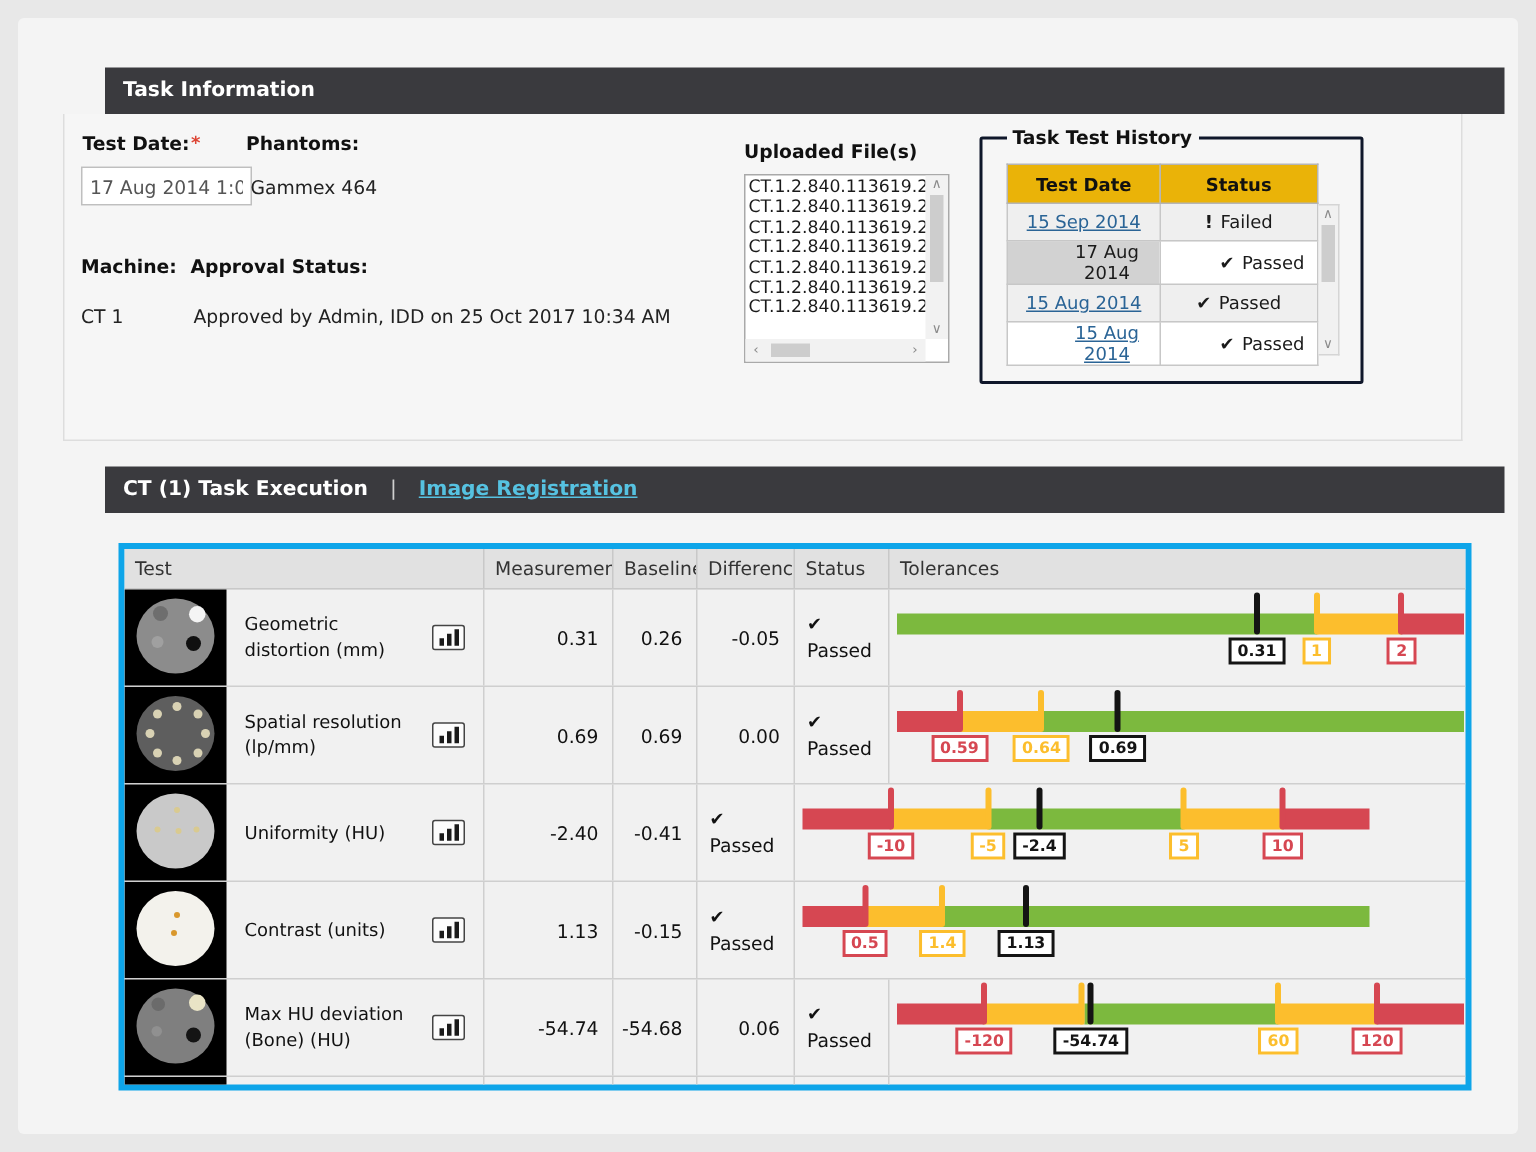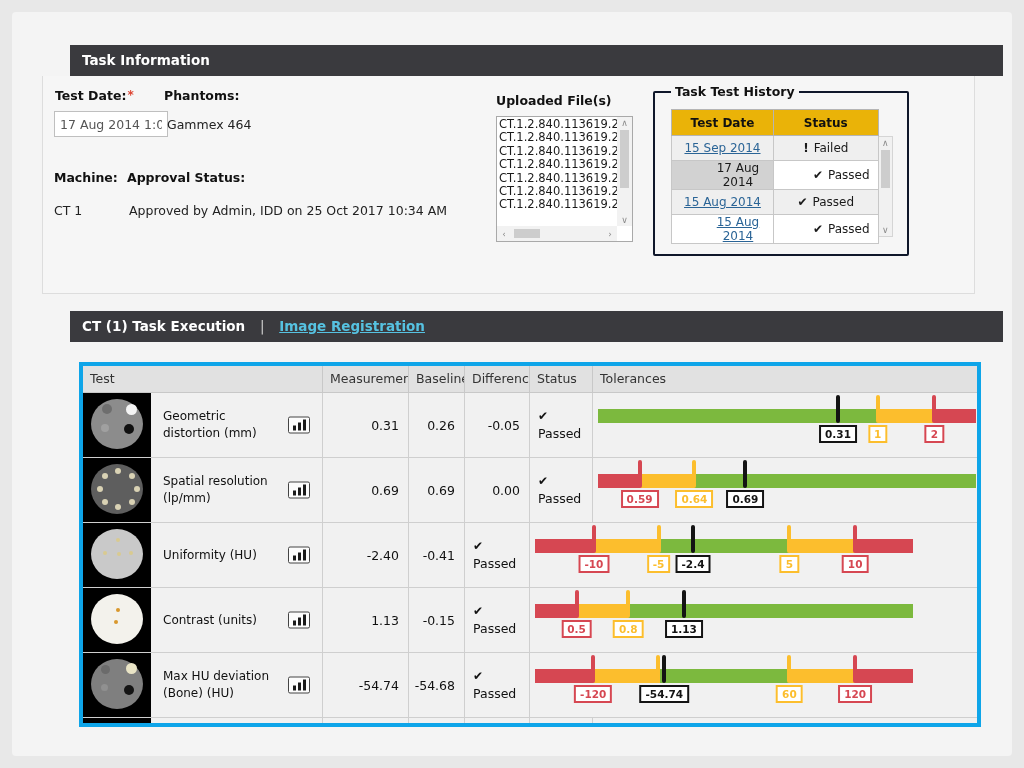--- a/index.html
+++ b/index.html
@@ -352,21 +352,21 @@
           <div class="c-tol">
             <div class="tolbar">
               <div class="tol-strip">
                 <div class="tol-zone" style="left: 0%; width: 11%; background: rgb(214, 71, 82);"></div>
                 <div class="tol-zone" style="left: 11%; width: 13.7%; background: rgb(252, 190, 45);"></div>
                 <div class="tol-zone" style="left: 24.7%; width: 75.3%; background: rgb(124, 185, 62);"></div>
               </div>
               <div class="tol-tick" style="left: 11%; background: rgb(214, 71, 82);"></div>
               <div class="tol-label" style="left: 11%; border-color: rgb(214, 71, 82); color: rgb(214, 71, 82);">0.5</div>
               <div class="tol-tick" style="left: 24.7%; background: rgb(252, 190, 45);"></div>
-              <div class="tol-label" style="left: 24.7%; border-color: rgb(252, 190, 45); color: rgb(252, 190, 45);">0.8</div>
+              <div class="tol-label" style="left: 24.7%; border-color: rgb(252, 190, 45); color: rgb(252, 190, 45);">1.4</div>
               <div class="tol-tick" style="left: 39.4%; background: rgb(20, 20, 20);"></div>
               <div class="tol-label" style="left: 39.4%; border-color: rgb(20, 20, 20); color: rgb(20, 20, 20);">1.13</div>
             </div>
           </div>
         </div>
         <div class="t-row">
           <div class="c-test">
             <div class="thumb">
               <div class="ph-circle" style="background: rgb(127, 127, 127);">
                 <div class="ph-dot" style="left: 66.5%; top: 7%; width: 11px; height: 11px; background: rgb(233, 228, 198);"></div>
@@ -377,20 +377,21 @@
             </div>
             <div class="test-name">Max HU deviation (Bone) (HU)</div>
             <span class="chart-icon">
               <i style="height: 5px;"></i>
               <i style="height: 8px;"></i>
               <i style="height: 11px;"></i>
             </span>
           </div>
           <div class="num-cell">-54.74</div>
           <div class="num-cell">-54.68</div>
+          <div class="num-cell">0.06</div>
           <div class="c-status">
             <div class="chk">✔</div>
             <div>Passed</div>
           </div>
           <div class="c-tol">
             <div class="tolbar">
               <div class="tol-strip">
                 <div class="tol-zone" style="left: 0%; width: 15.4%; background: rgb(214, 71, 82);"></div>
                 <div class="tol-zone" style="left: 15.4%; width: 17.6%; background: rgb(252, 190, 45);"></div>
                 <div class="tol-zone" style="left: 33%; width: 34.3%; background: rgb(124, 185, 62);"></div>

